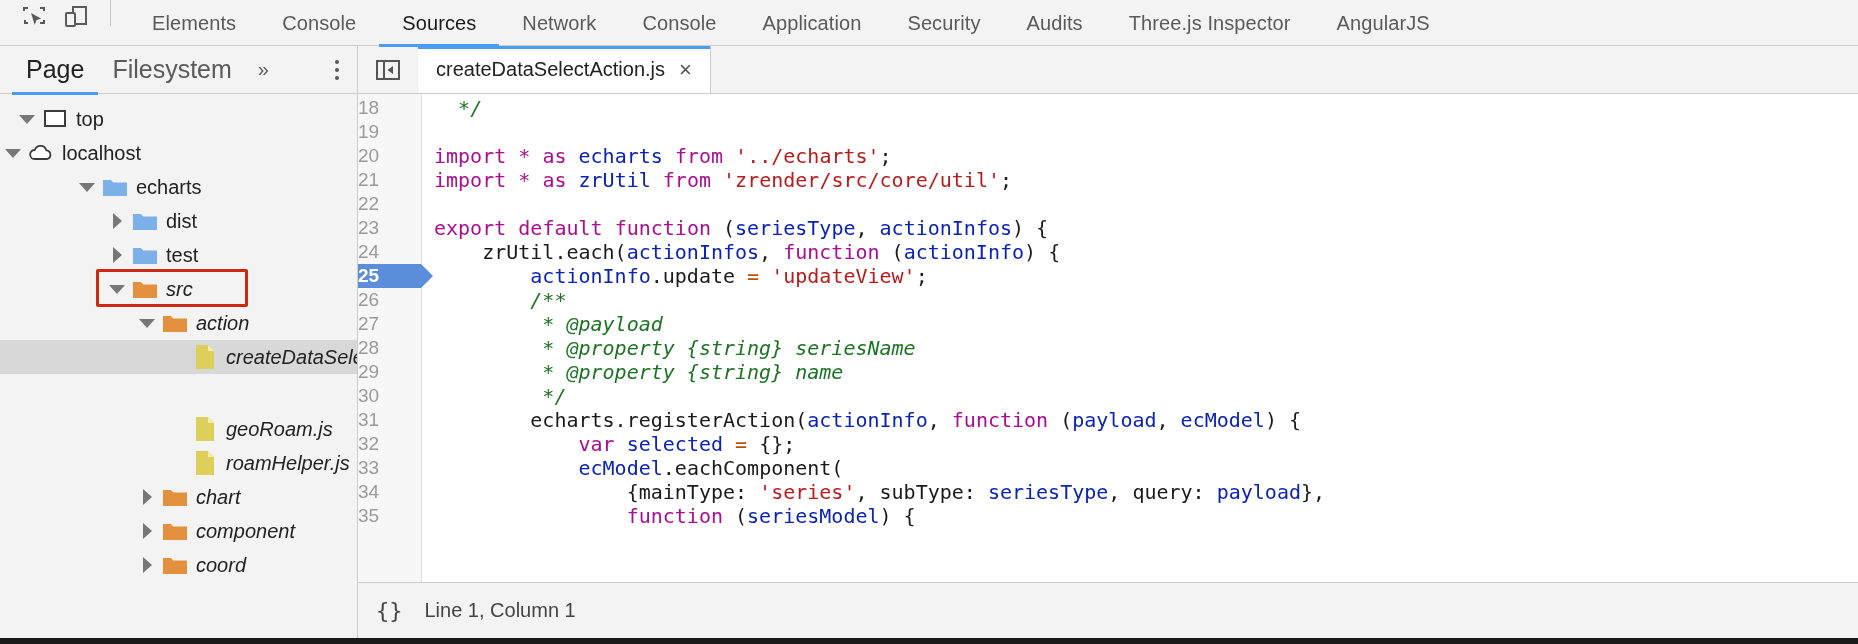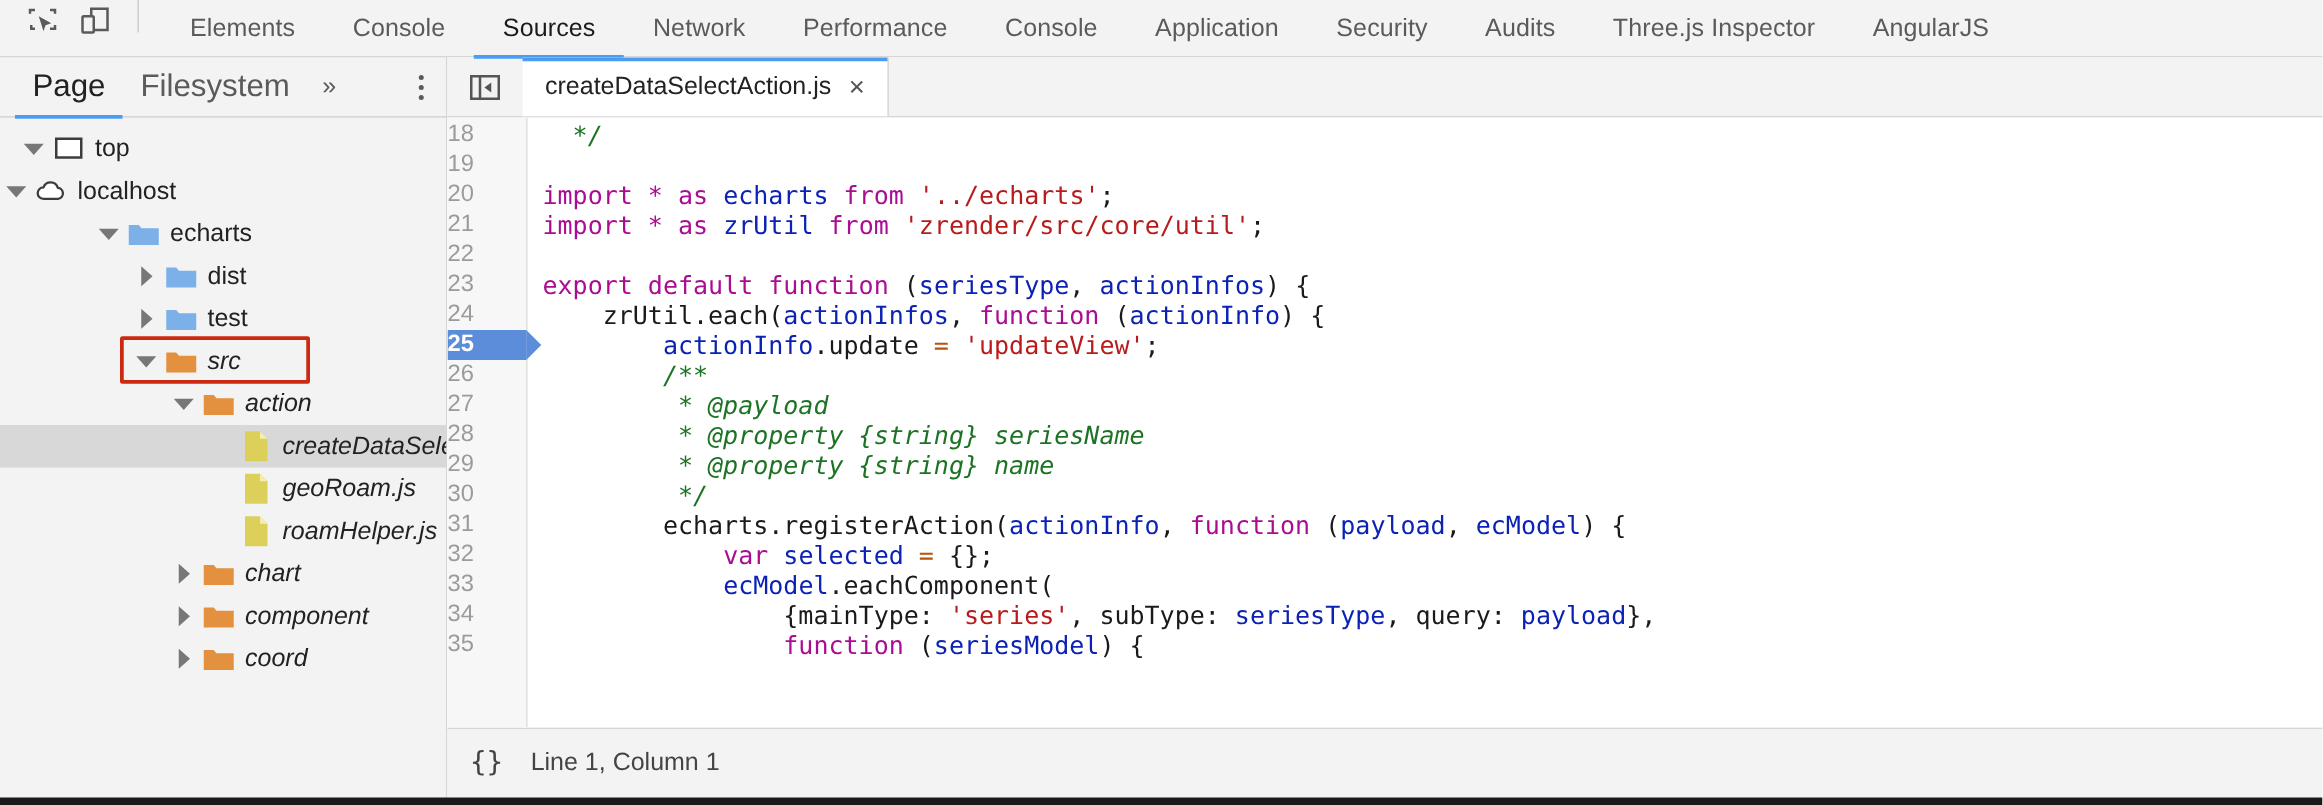--- a/index.html
+++ b/index.html
@@ -206,21 +206,20 @@
         <rect x="10" y="3" width="13" height="17" fill="none" stroke="#5a5a5a" stroke-width="2"></rect>
         <rect x="3" y="9" width="9" height="13" rx="1" fill="#f3f3f3" stroke="#5a5a5a" stroke-width="2"></rect>
       </svg>
     </div>
     <div class="tb-sep"></div>
     <div class="panel-tabs">
       <div class="panel-tab">Elements</div>
       <div class="panel-tab">Console</div>
       <div class="panel-tab active">Sources</div>
       <div class="panel-tab">Network</div>
-      <div class="panel-tab">Performance</div>
       <div class="panel-tab">Console</div>
       <div class="panel-tab">Application</div>
       <div class="panel-tab">Security</div>
       <div class="panel-tab">Audits</div>
       <div class="panel-tab">Three.js Inspector</div>
       <div class="panel-tab">AngularJS</div>
     </div>
   </div>
 
   <div class="body-split">
@@ -318,21 +317,21 @@
           <div class="tree-row selected" style="padding-left: 164px;">
             <span class="tw"></span>
             <span class="ic">
               <svg width="22" height="26" viewBox="0 0 22 26">
                 <path d="M2 1 h12 l6 6 v18 H2 Z" fill="#ddd05a"></path>
                 <path d="M14 1 v6 h6 Z" fill="#f3eeb0"></path>
               </svg>
             </span>
             <span class="lbl italic">createDataSelectAction.js</span>
           </div>
-          <div class="tree-row" style="padding-left: 164px;">
+          <div class="tree-row" style="padding-left: 164px; margin-top: 38px;">
             <span class="tw"></span>
             <span class="ic">
               <svg width="22" height="26" viewBox="0 0 22 26">
                 <path d="M2 1 h12 l6 6 v18 H2 Z" fill="#ddd05a"></path>
                 <path d="M14 1 v6 h6 Z" fill="#f3eeb0"></path>
               </svg>
             </span>
             <span class="lbl italic">geoRoam.js</span>
           </div>
           <div class="tree-row" style="padding-left: 164px;">

